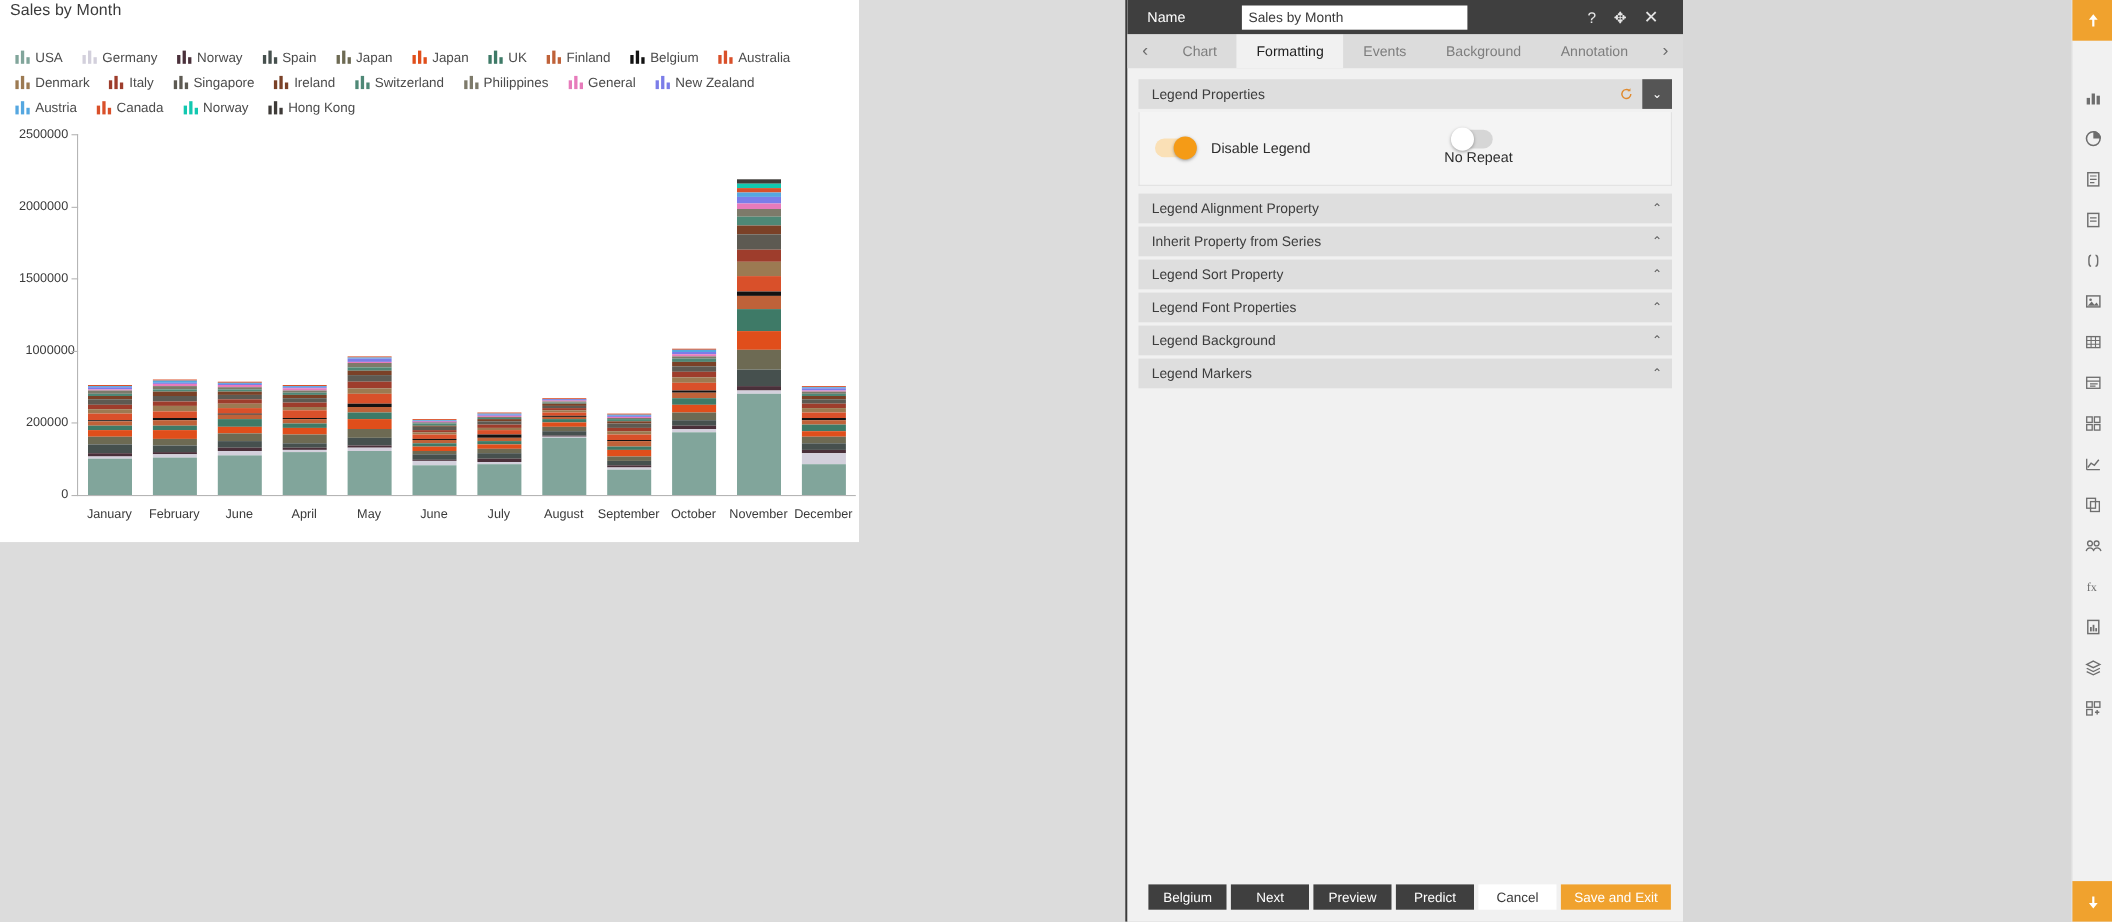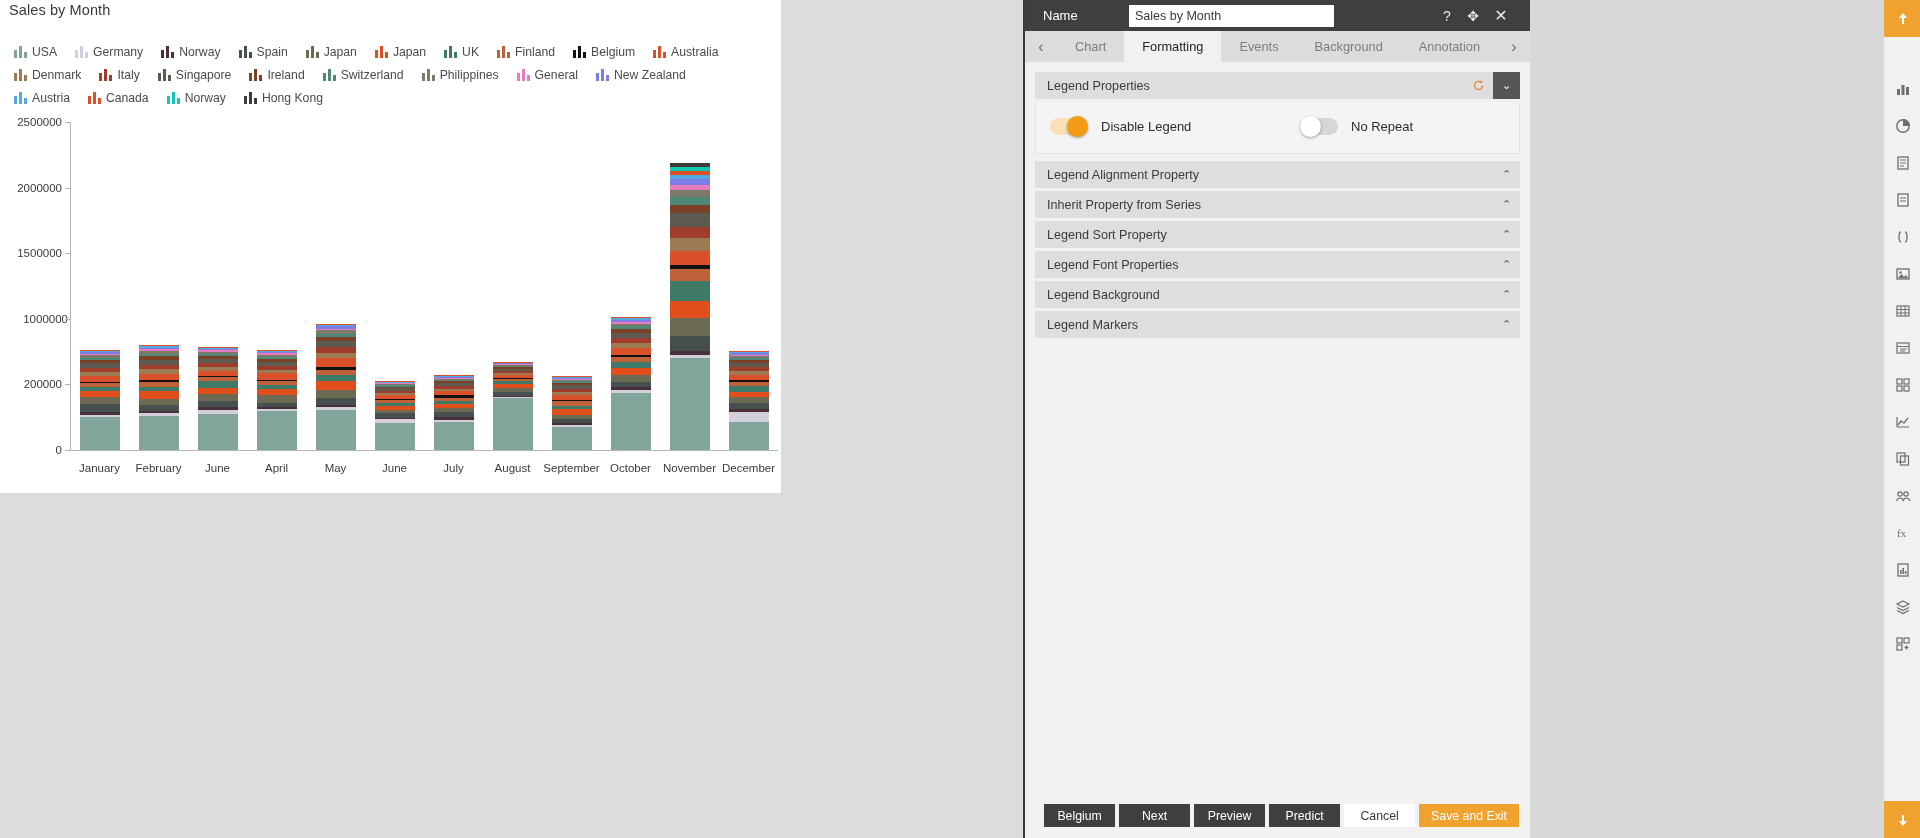--- a/index.html
+++ b/index.html
@@ -144,21 +144,21 @@
     display: flex; align-items: center; justify-content: center;
     color: #e08a2e; font-size: 12px;
   }
   .acc-body {
     background: #f4f4f4; border: 1px solid #e2e2e2; border-top: none;
     padding: 16px 0 18px 0; margin-bottom: 7px;
     display: flex; align-items: center;
   }
   .toggle-group { display: flex; align-items: center; }
   .toggle-group.one { margin-left: 14px; width: 250px; }
-  .toggle-group.two { margin-left: 0px; }
+  .toggle-group.two { margin-left: 0px; flex-direction: column; }
   .tgl {
     width: 38px; height: 17px; border-radius: 9px; position: relative;
     flex: 0 0 auto; cursor: pointer;
   }
   .tgl .knob {
     position: absolute; top: -2px; width: 21px; height: 21px;
     border-radius: 50%; box-shadow: 0 1px 3px rgba(0,0,0,.35);
   }
   .tgl.on { background: #fae0b6; }
   .tgl.on .knob { right: 0; background: #f59b16; }

